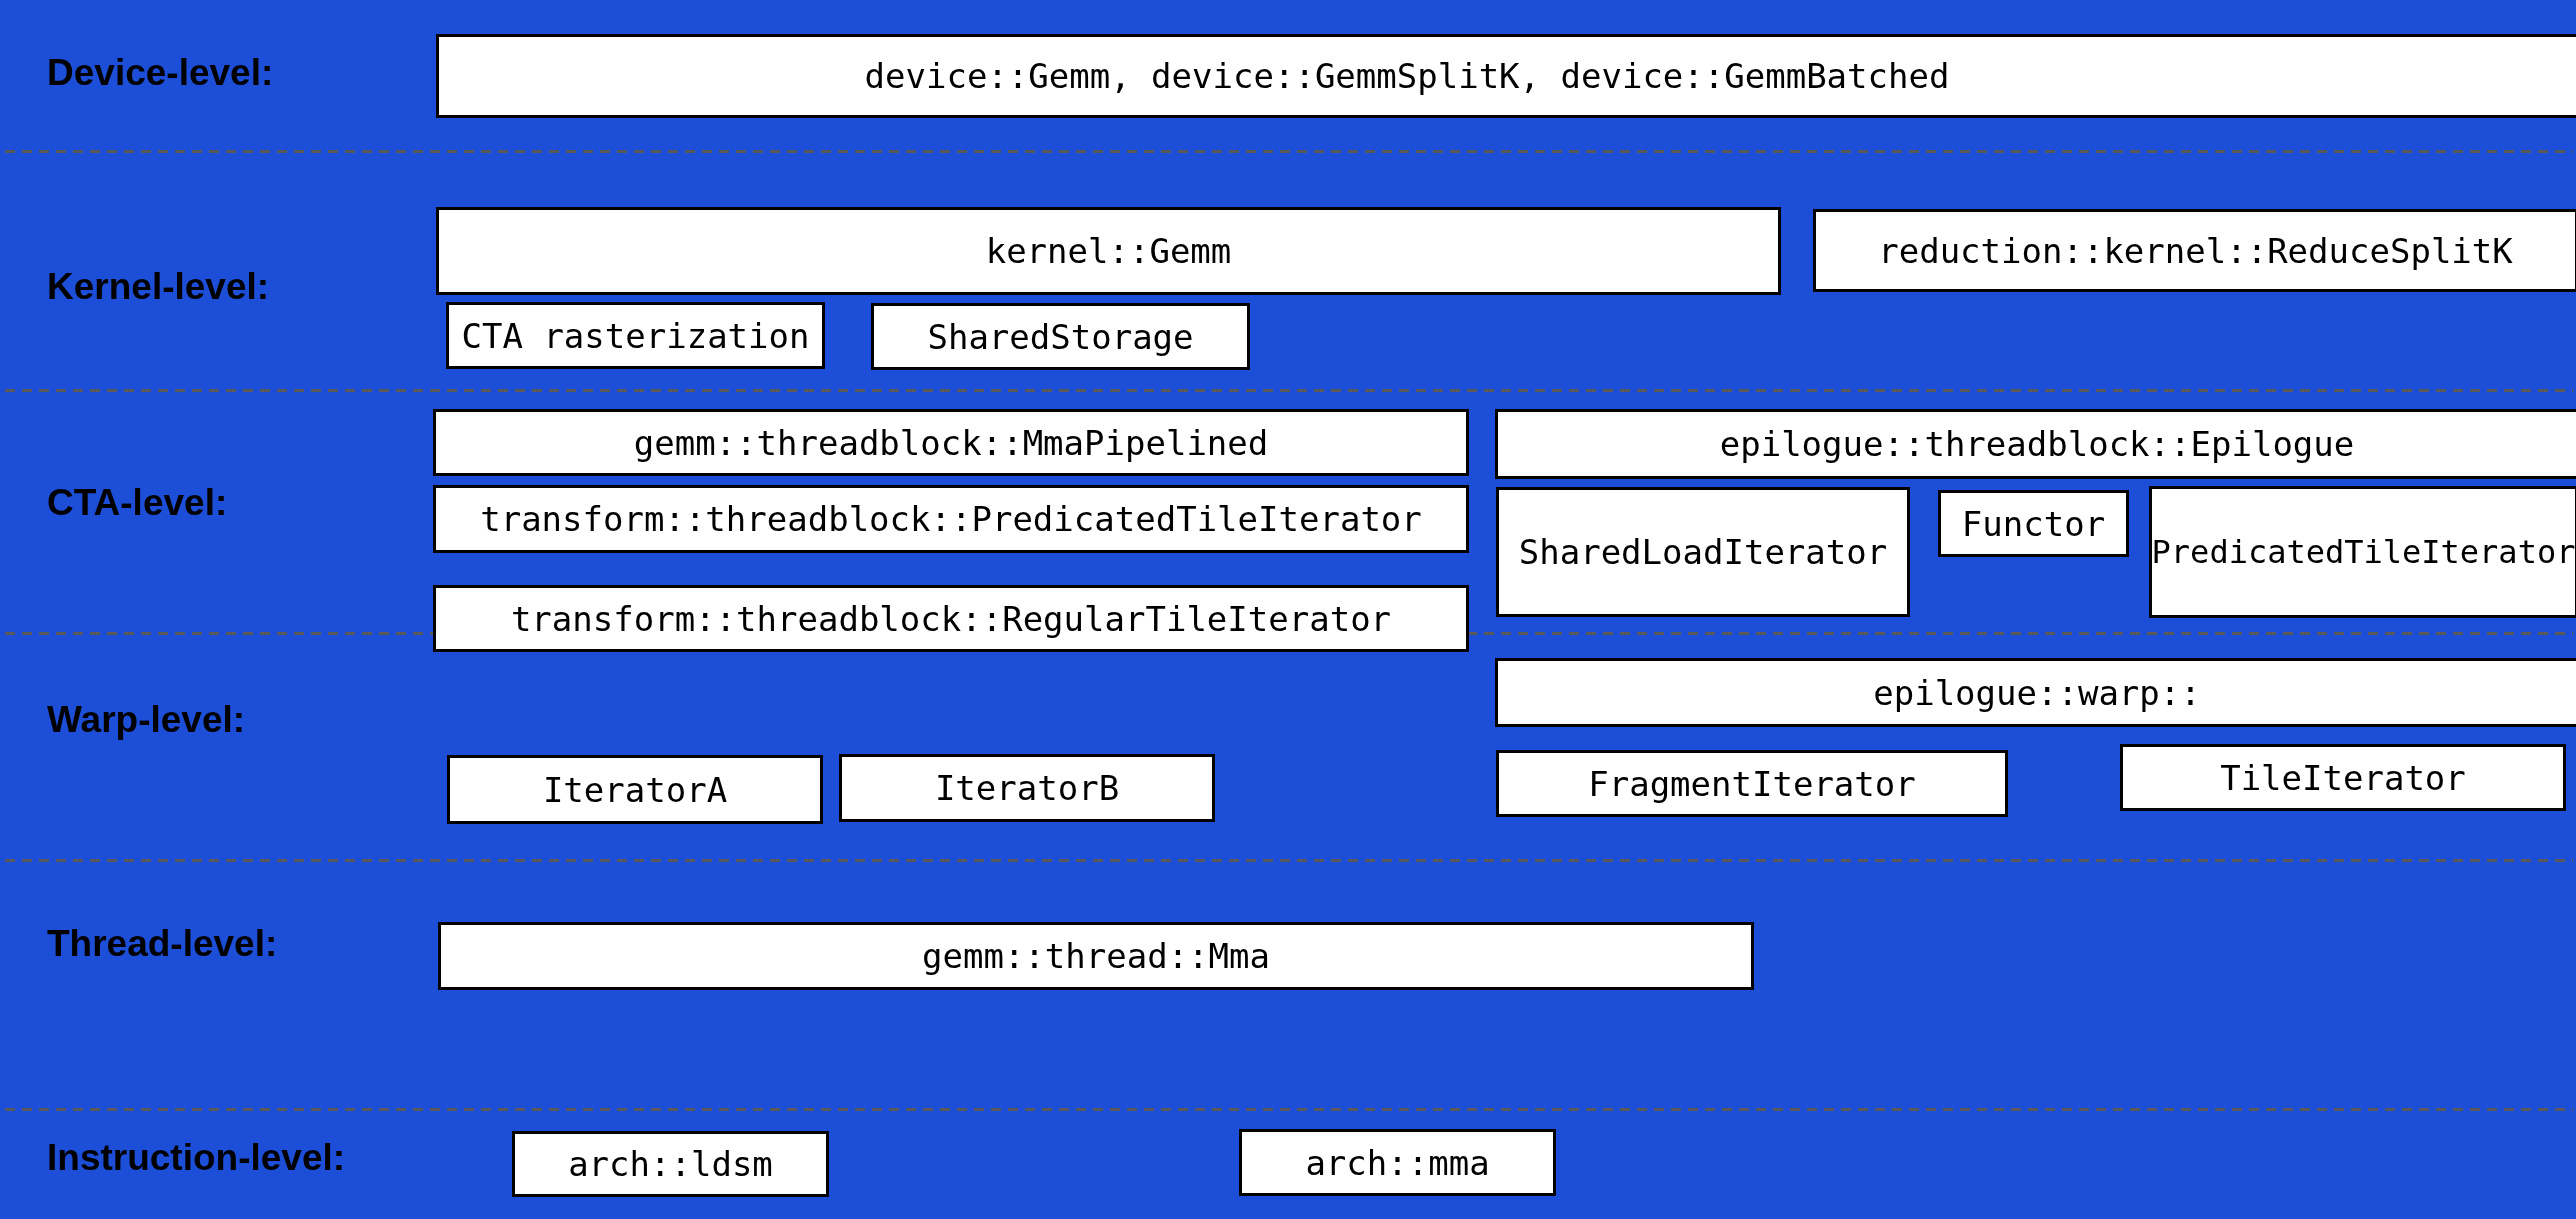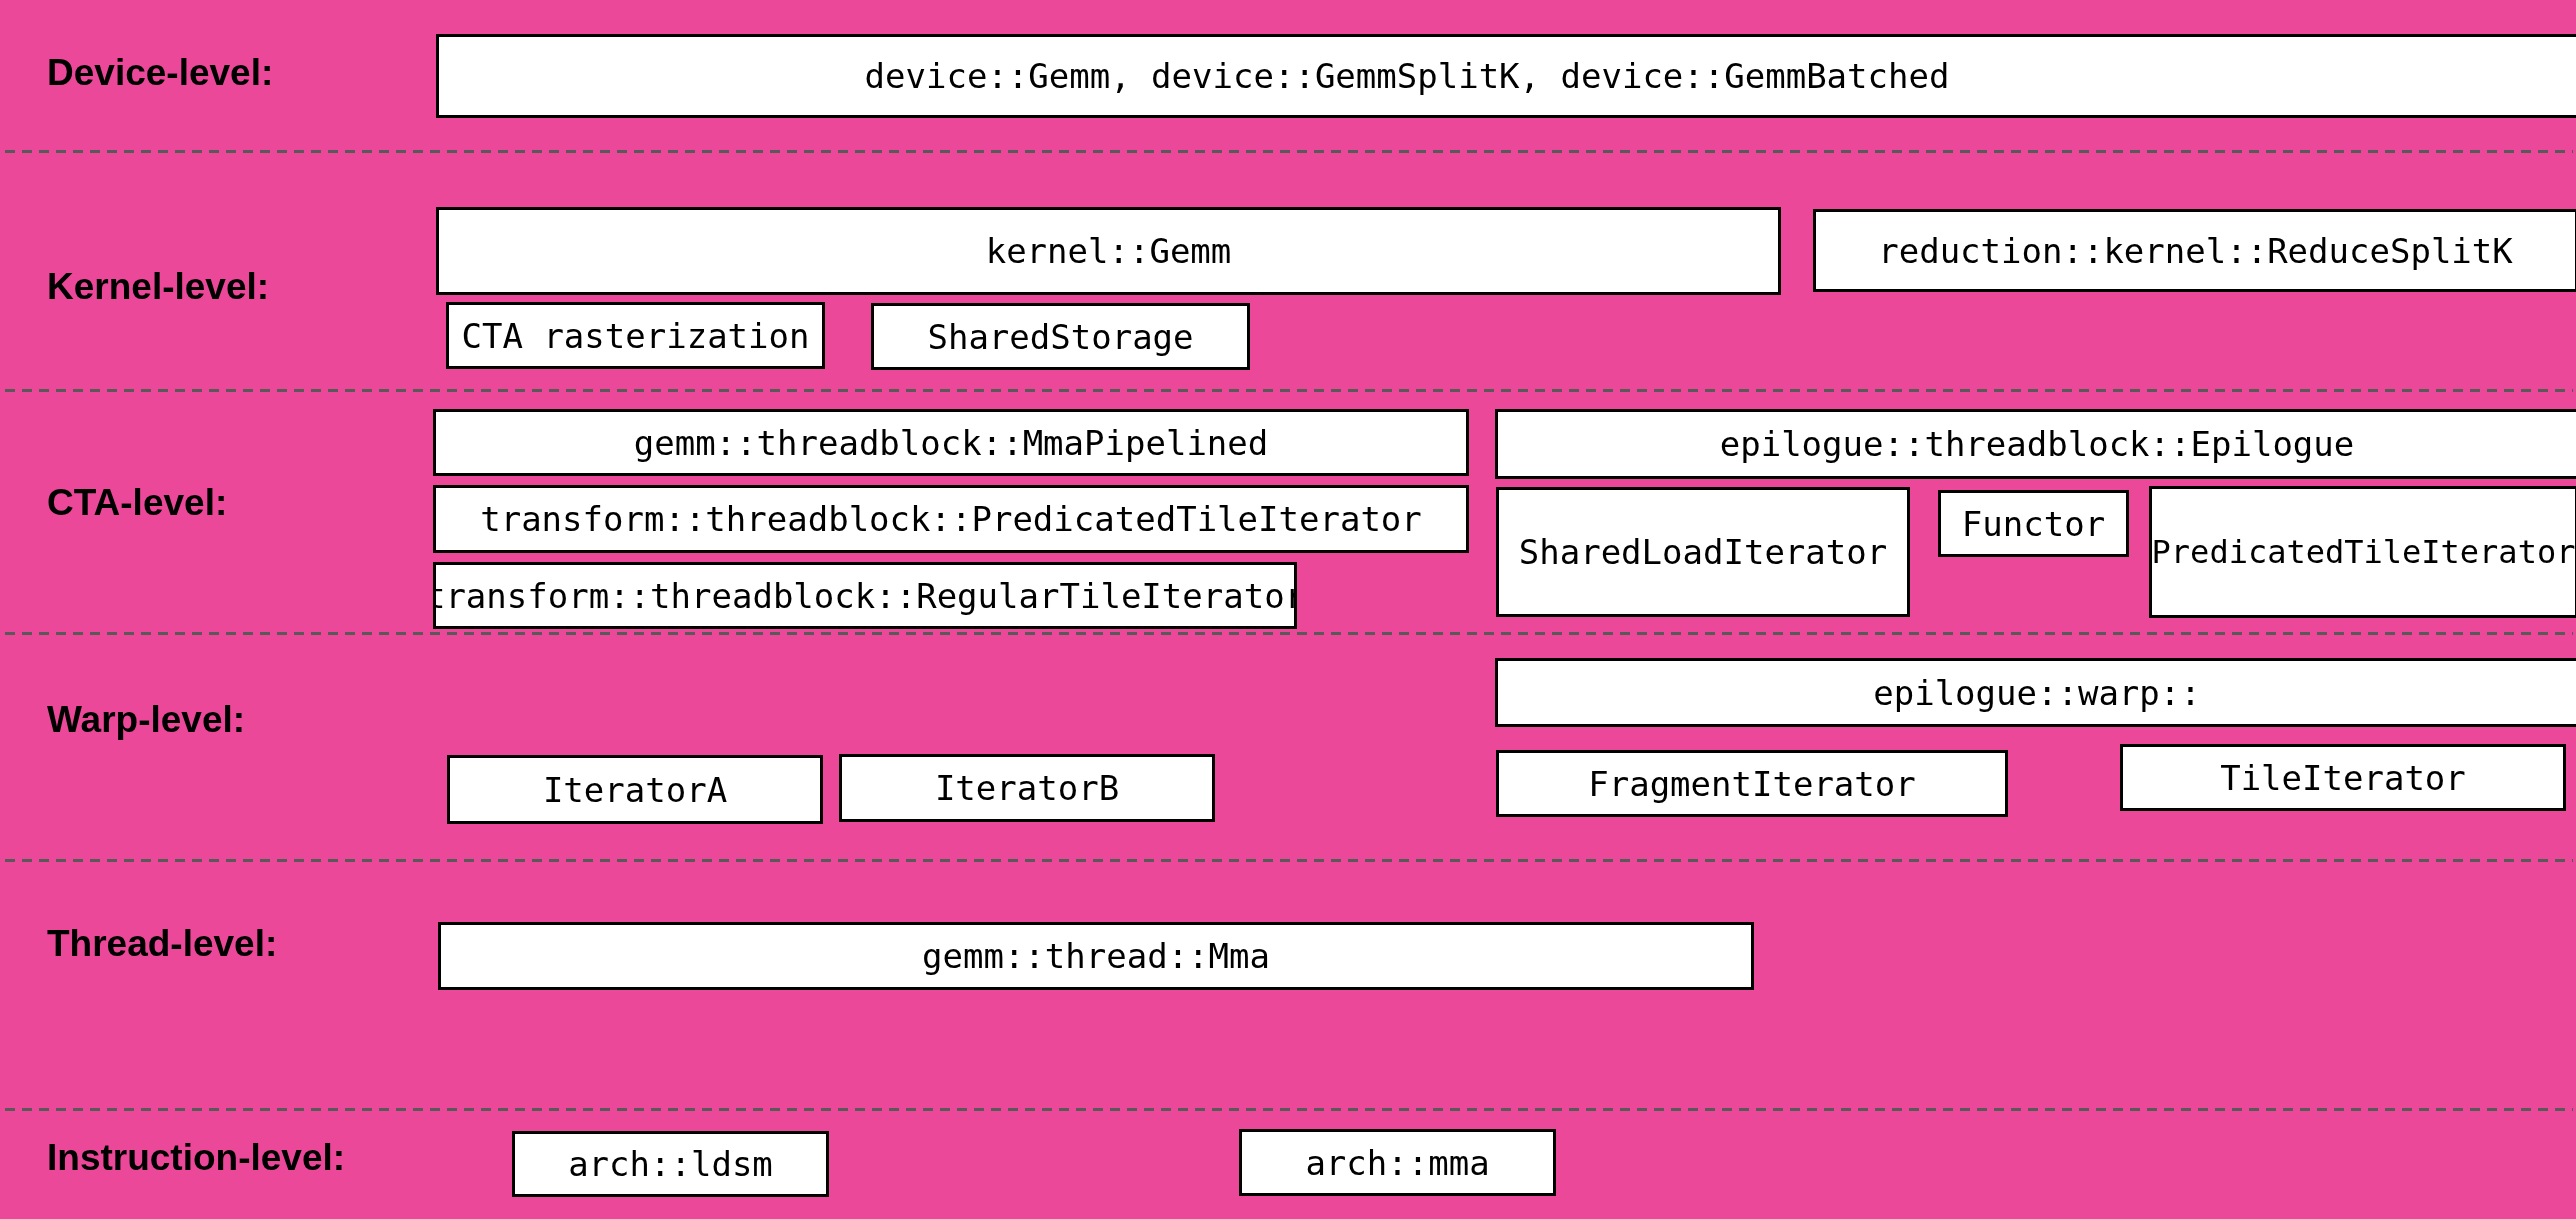--- a/index.html
+++ b/index.html
@@ -1,20 +1,20 @@
 <!DOCTYPE html>
 <html style="--dash-color: #595959; --border-color: #000000;font-size:12.3px"><head>
 <meta charset="utf-8">
 <style>
   html, body { margin: 0; padding: 0; background: #ffffff; }
   .canvas {
     position: relative;
     width: 2576px;
     height: 1219px;
-    background: #ec4899;
+    background: #1d4ed8;
     overflow: hidden;
     font-family: "DejaVu Sans Mono", monospace;
   }
   .sep {
     position: absolute;
     left: 4.6px;
     right: 3.1px;
     height: 3.1px;
     background: repeating-linear-gradient(90deg,
       var(--dash-color, #595959) 0 10px,
@@ -69,21 +69,21 @@
 
   <div class="box shift-dev" style="left:404px;top:34px;width:2146px;height:84px">device::Gemm, device::GemmSplitK, device::GemmBatched</div>
 
   <div class="box" style="left:404px;top:207px;width:1345px;height:88px">kernel::Gemm</div>
   <div class="box" style="left:1781px;top:209px;width:765px;height:83px">reduction::kernel::ReduceSplitK</div>
   <div class="box" style="left:414px;top:302px;width:379px;height:67px">CTA rasterization</div>
   <div class="box" style="left:839px;top:303px;width:379px;height:67px">SharedStorage</div>
 
   <div class="box" style="left:401px;top:409px;width:1036px;height:67px">gemm::threadblock::MmaPipelined</div>
   <div class="box" style="left:401px;top:485px;width:1036px;height:68px">transform::threadblock::PredicatedTileIterator</div>
-  <div class="box" style="left:401px;top:562px;width:864px;height:67px">transform::threadblock::RegularTileIterator</div>
+  <div class="box" style="left:401px;top:585px;width:1036px;height:67px">transform::threadblock::RegularTileIterator</div>
 
   <div class="box" style="left:1463px;top:409px;width:1084px;height:70px">epilogue::threadblock::Epilogue</div>
   <div class="box" style="left:1464px;top:487px;width:414px;height:130px">SharedLoadIterator</div>
   <div class="box" style="left:1906px;top:490px;width:191px;height:67px">Functor</div>
   <div class="box tight" style="left:2117px;top:486px;width:429px;height:132px">PredicatedTileIterator</div>
 
   <div class="box" style="left:415px;top:755px;width:376px;height:69px">IteratorA</div>
   <div class="box" style="left:807px;top:754px;width:376px;height:68px">IteratorB</div>
 
   <div class="box" style="left:1463px;top:658px;width:1084px;height:69px">epilogue::warp::</div>

